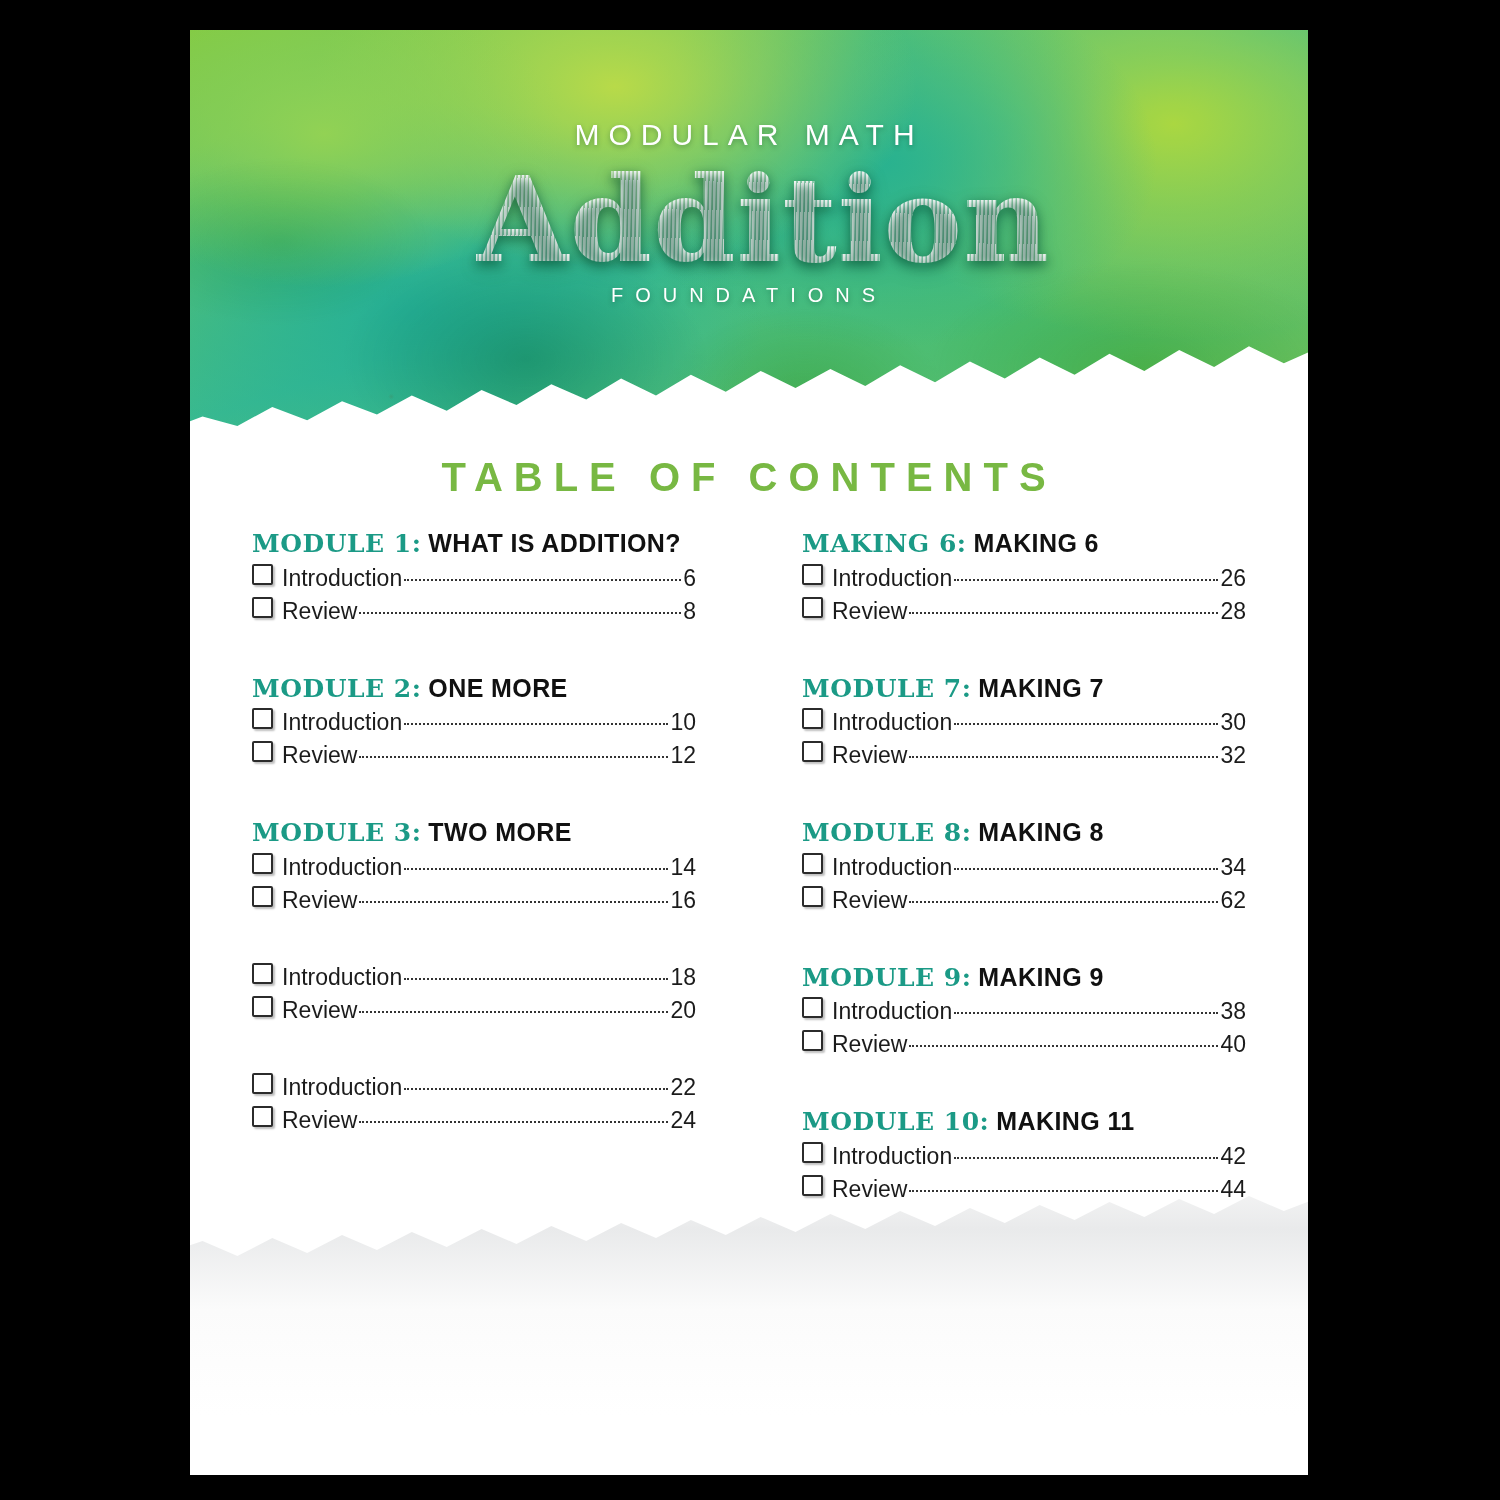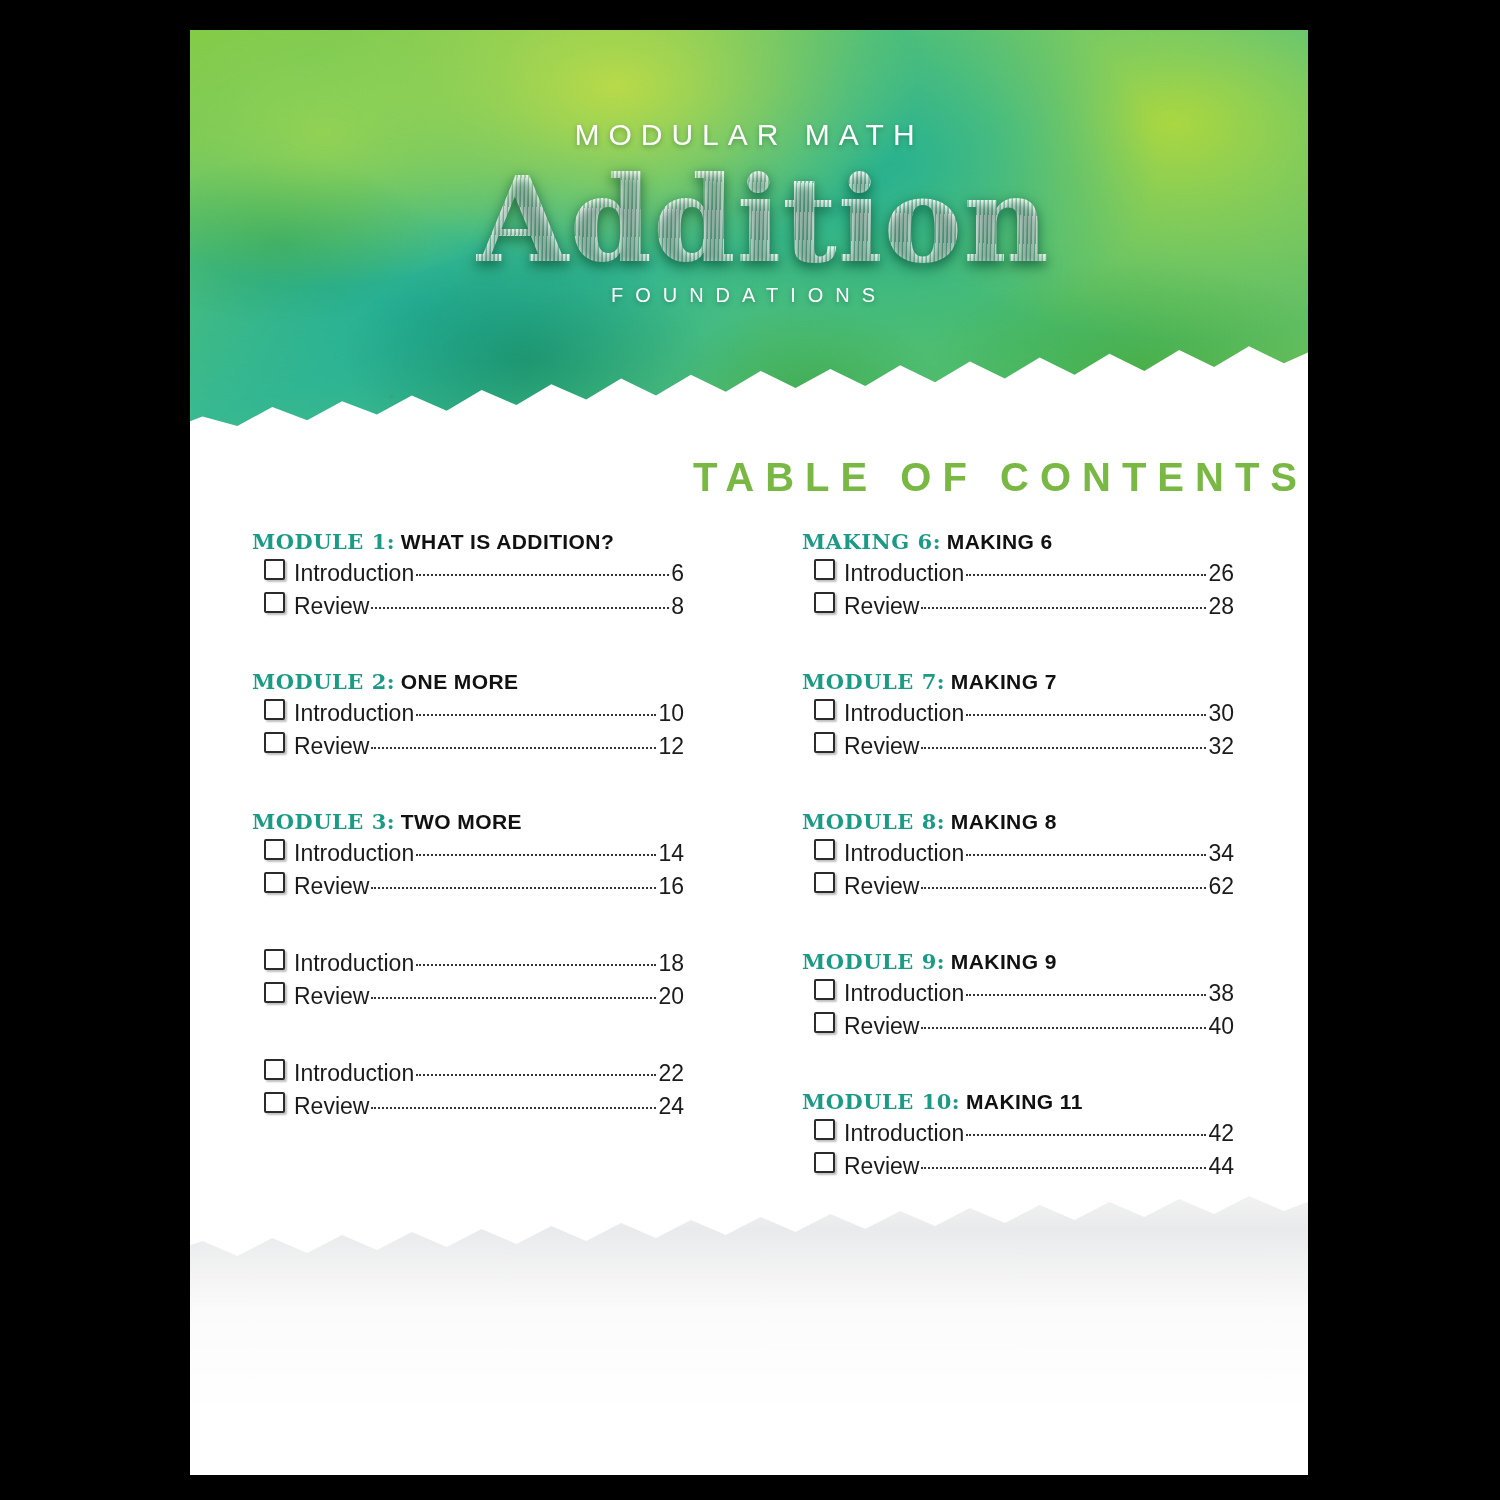--- a/index.html
+++ b/index.html
@@ -141,21 +141,21 @@
     font-weight: 400;
     text-shadow: 0 2px 5px rgba(0,60,40,0.35);
   }
 
   
   .toc-heading {
     position: absolute;
     left: 0;
     top: 425px;
     width: 100%;
-    text-align: right;
+    text-align: center;
     font-size: 40px;
     font-weight: 700;
     letter-spacing: 11px;
     color: #78b843;
   }
 
   
   .columns {
     position: absolute;
     left: 0;
@@ -165,21 +165,21 @@
     padding: 0 62px;
     box-sizing: border-box;
     gap: 106px;
   }
   .col { flex: 1 1 0; }
 
   .module { margin-bottom: 50px; }
   .module.last { margin-bottom: 0; }
 
   .module-head {
-    font-size: 21px;
+    font-size: 25px;
     line-height: 1.1;
     margin-bottom: 7px;
     white-space: nowrap;
   }
   .module-label {
     font-family: "DejaVu Serif", serif;
     font-weight: 700;
     color: #1b9a86;
     letter-spacing: 0.5px;
   }
@@ -188,21 +188,21 @@
     font-weight: 700;
     color: #111111;
     letter-spacing: 0.4px;
   }
 
   .entry {
     display: flex;
     align-items: baseline;
     font-size: 23px;
     color: #1b1b1b;
-    margin: 6px 12px;
+    margin: 6px 0;
   }
   .checkbox {
     width: 17px;
     height: 17px;
     border: 2px solid #2b2b2b;
     border-radius: 2px;
     background: #fff;
     box-shadow: 2px 2px 2px rgba(0,0,0,0.25);
     margin-right: 9px;
     flex: 0 0 auto;

